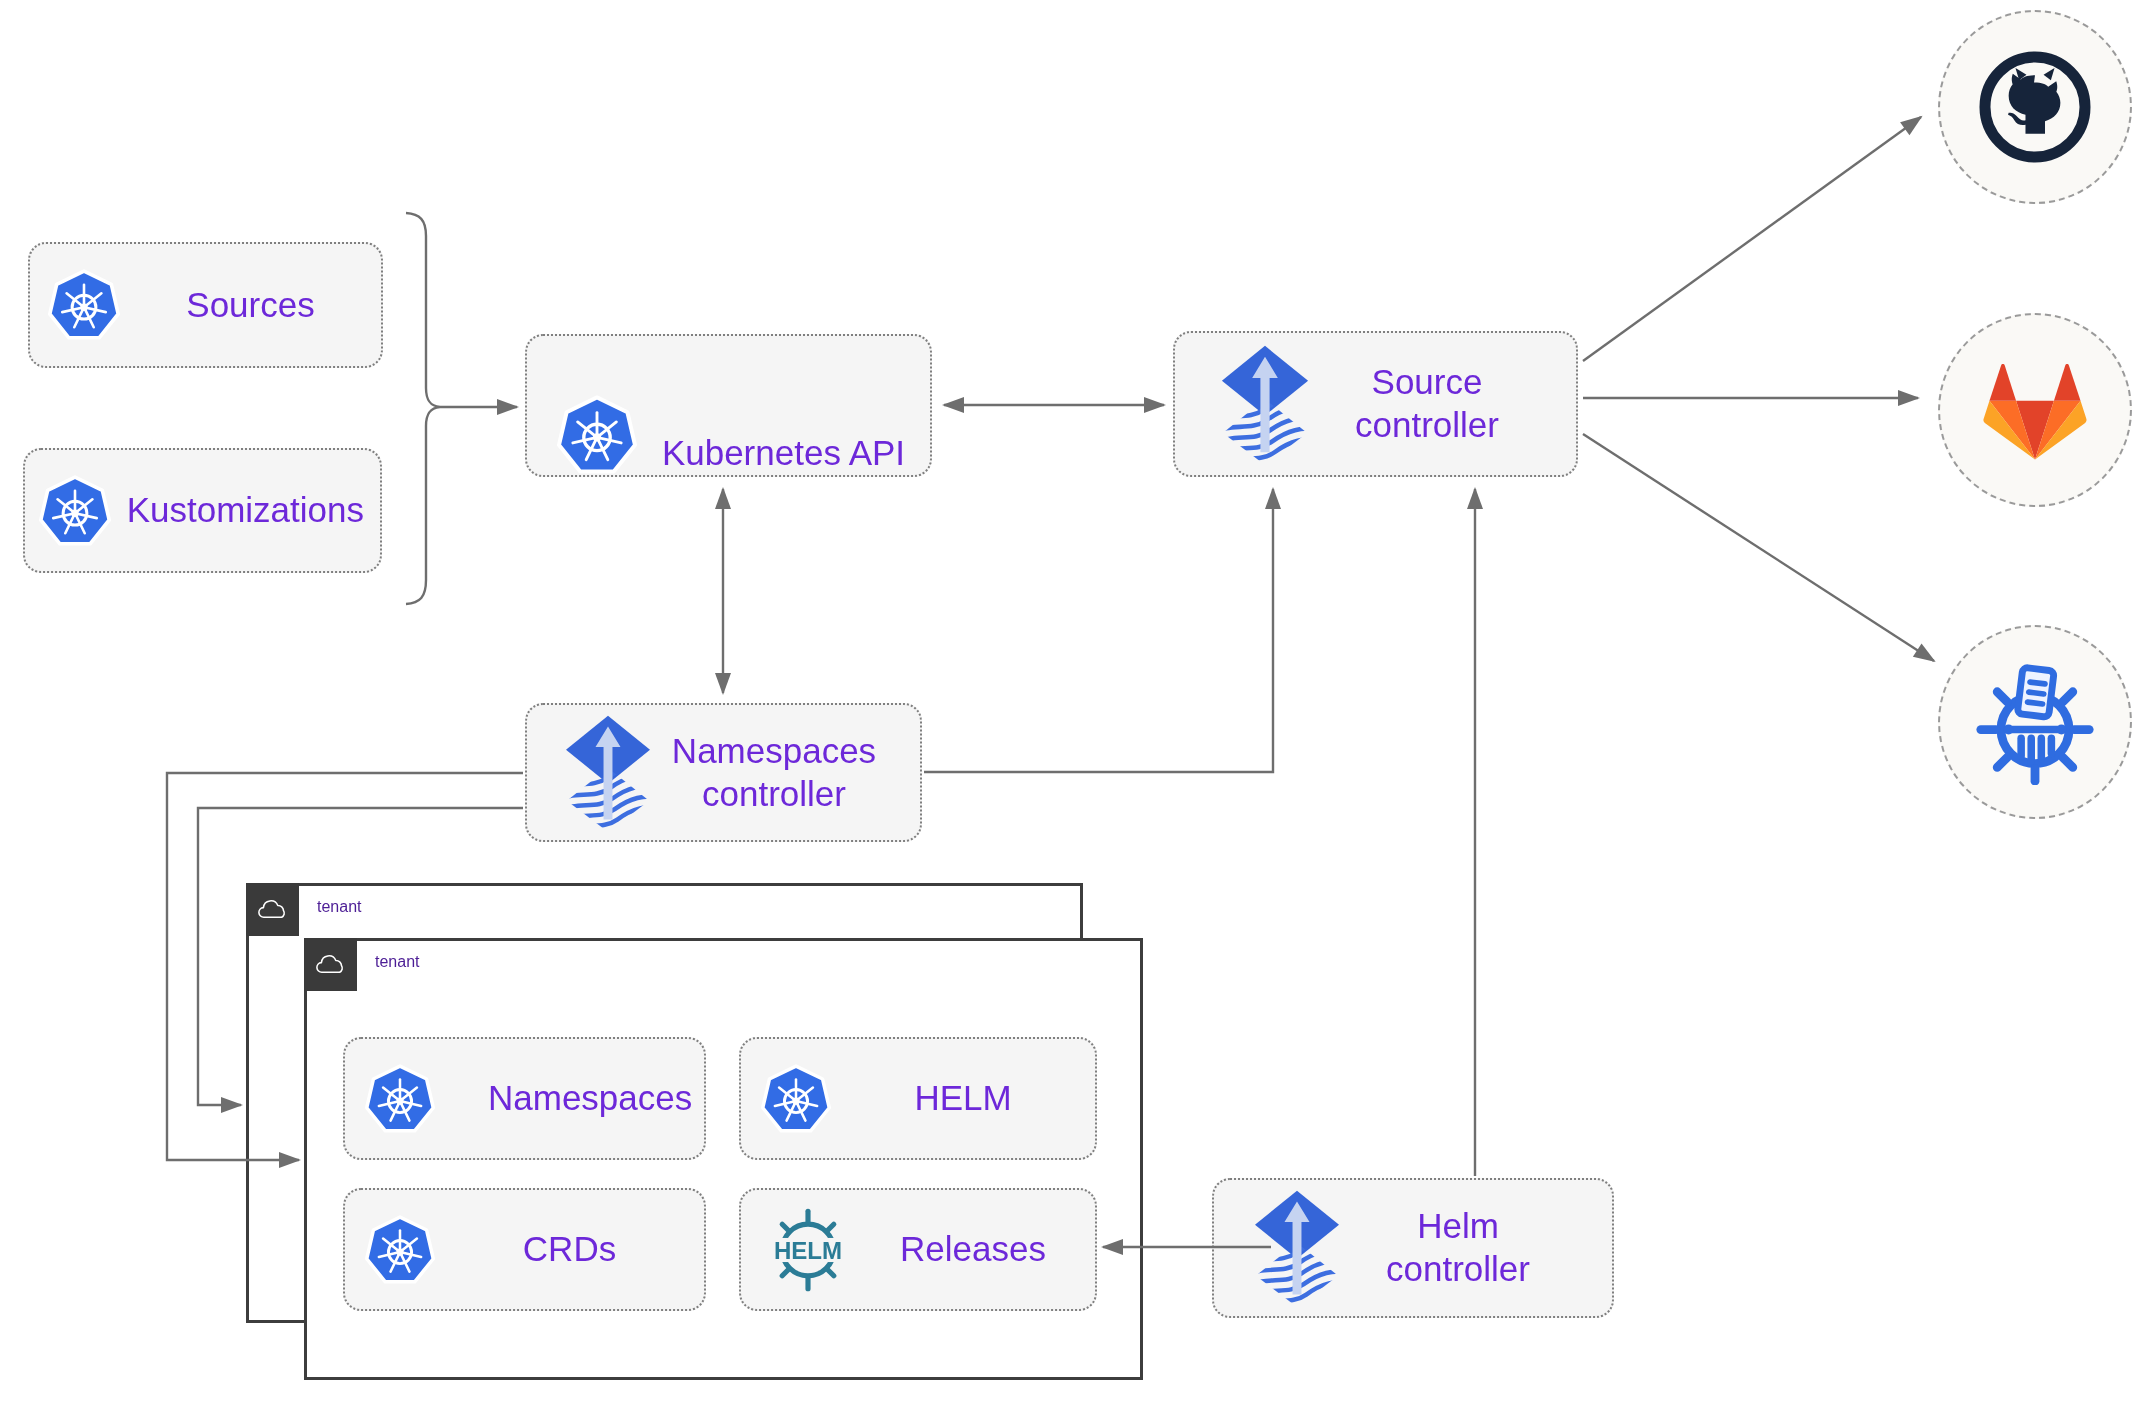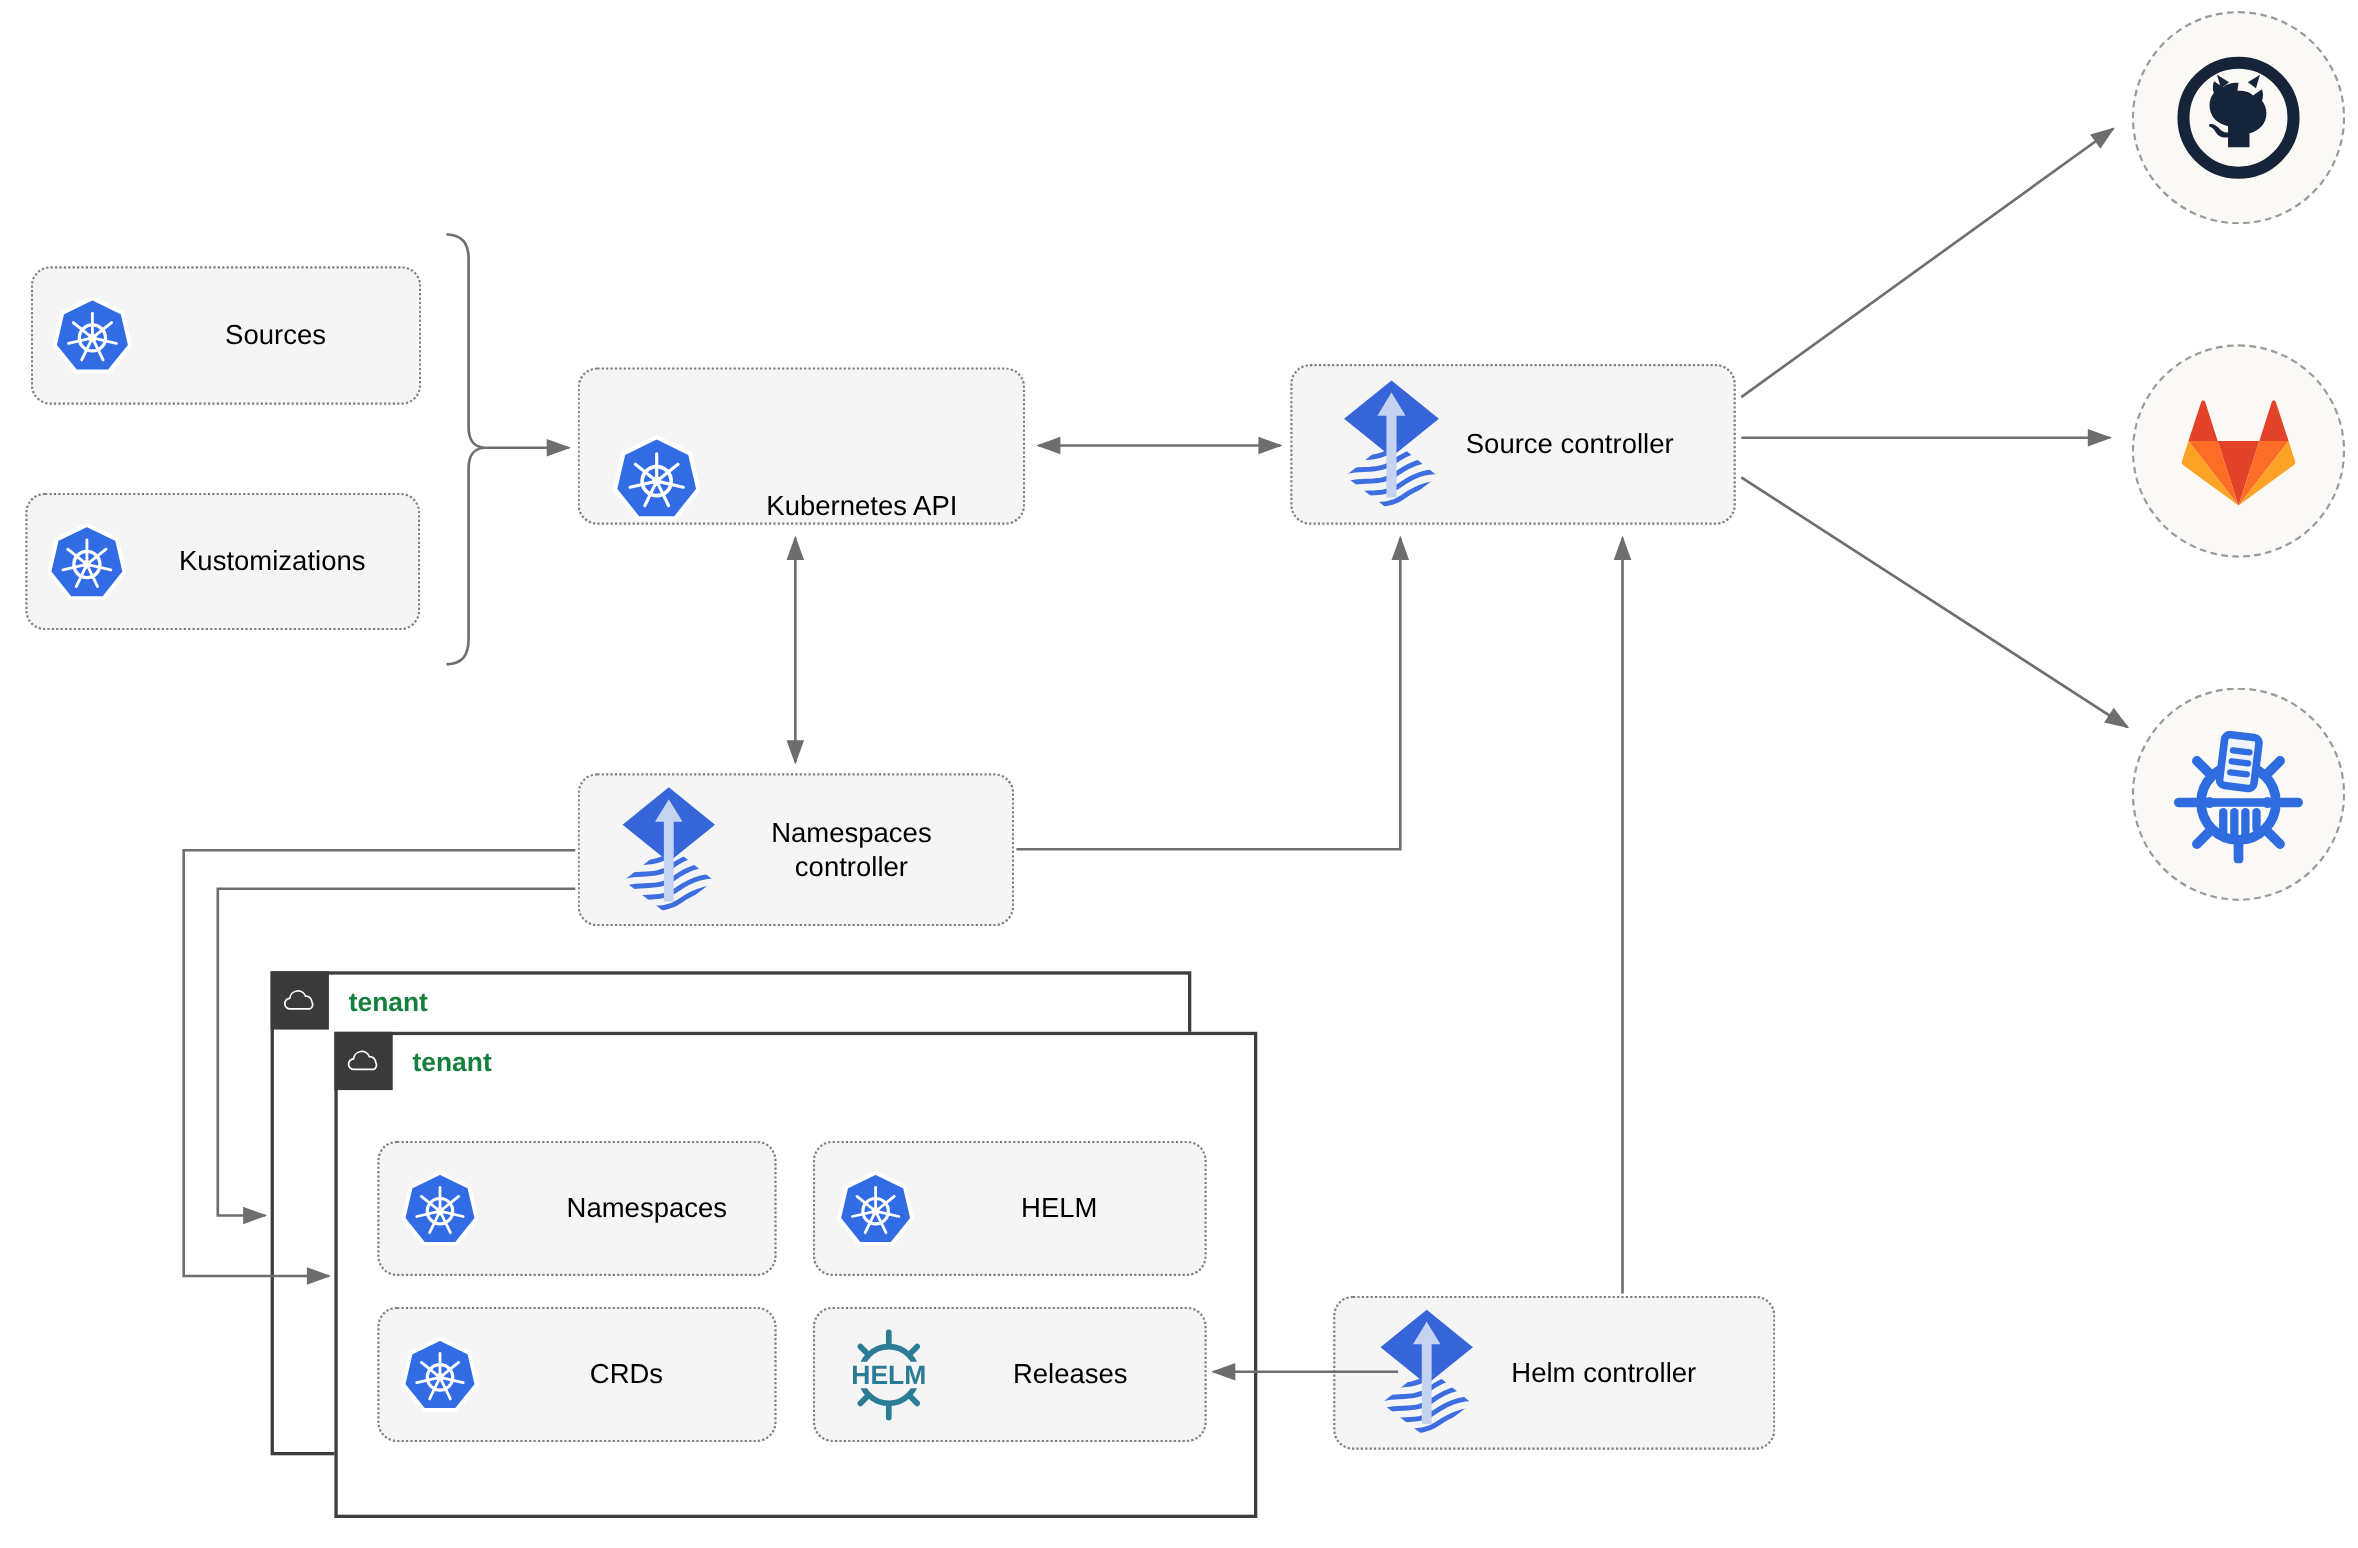--- a/index.html
+++ b/index.html
@@ -1,27 +1,27 @@
 <!DOCTYPE html>
 <html><head>
 <meta charset="utf-8">
 <style>
   html,body{margin:0;padding:0;background:#fff;}
   #canvas{position:relative;width:2144px;height:1407px;background:#ffffff;overflow:hidden;
           font-family:"Liberation Sans",sans-serif;}
   .node{position:absolute;background:#f5f5f5;border:2.5px dotted #7f7f7f;border-radius:18px;
         display:flex;align-items:center;box-sizing:border-box;z-index:3;}
   .node .icon{flex:0 0 auto;display:block;}
-  .node .lbl{flex:1;text-align:center;font-size:25px;color:#000000;padding:0 16px;line-height:1.22;}
+  .node .lbl{flex:1;text-align:center;font-size:35px;color:#6d28d9;padding:0 16px;line-height:1.22;}
   .tenant{position:absolute;background:#ffffff;border:3px solid #3d3d3d;box-sizing:border-box;}
   .tenant-back{z-index:1;}
   .tenant-front{z-index:2;}
   .tag{position:absolute;width:53px;height:53px;background:#3a3a3a;display:flex;align-items:center;
        justify-content:center;z-index:3;}
-  .tag-label{position:absolute;font-size:24px;color:#15803d;z-index:3;font-weight:bold;}
+  .tag-label{position:absolute;font-size:16px;color:#4c1d95;z-index:3;}
   .endpoint{position:absolute;width:194px;height:194px;border-radius:50%;background:#faf9f6;
             border:2.5px dashed #9a9a9a;display:flex;align-items:center;justify-content:center;
             box-sizing:border-box;z-index:3;}
   #wires{position:absolute;left:0;top:0;z-index:6;pointer-events:none;}
   #symbols{position:absolute;width:0;height:0;overflow:hidden;}
 </style>
 </head>
 <body>
 
 <div id="canvas">

